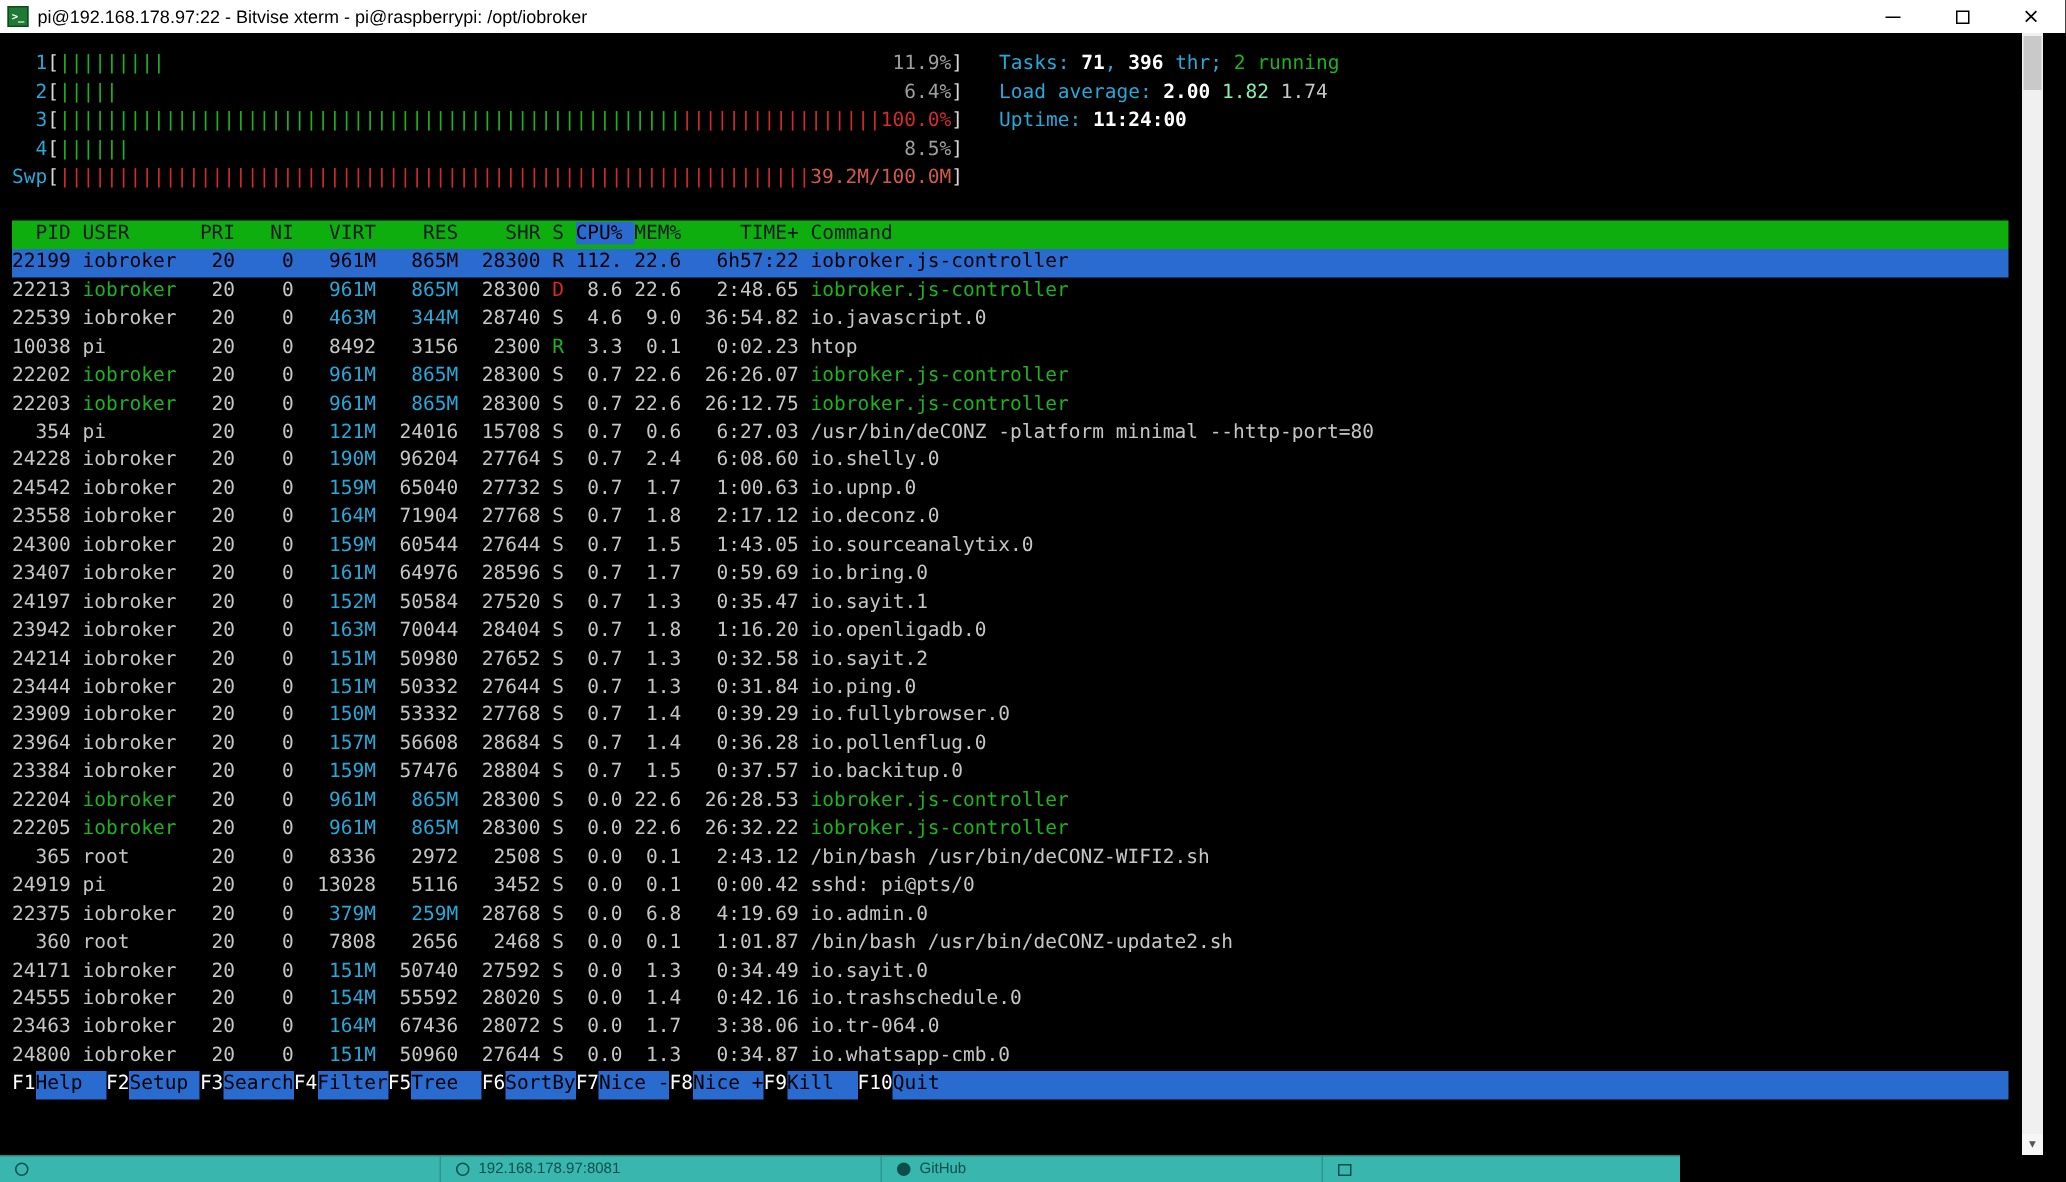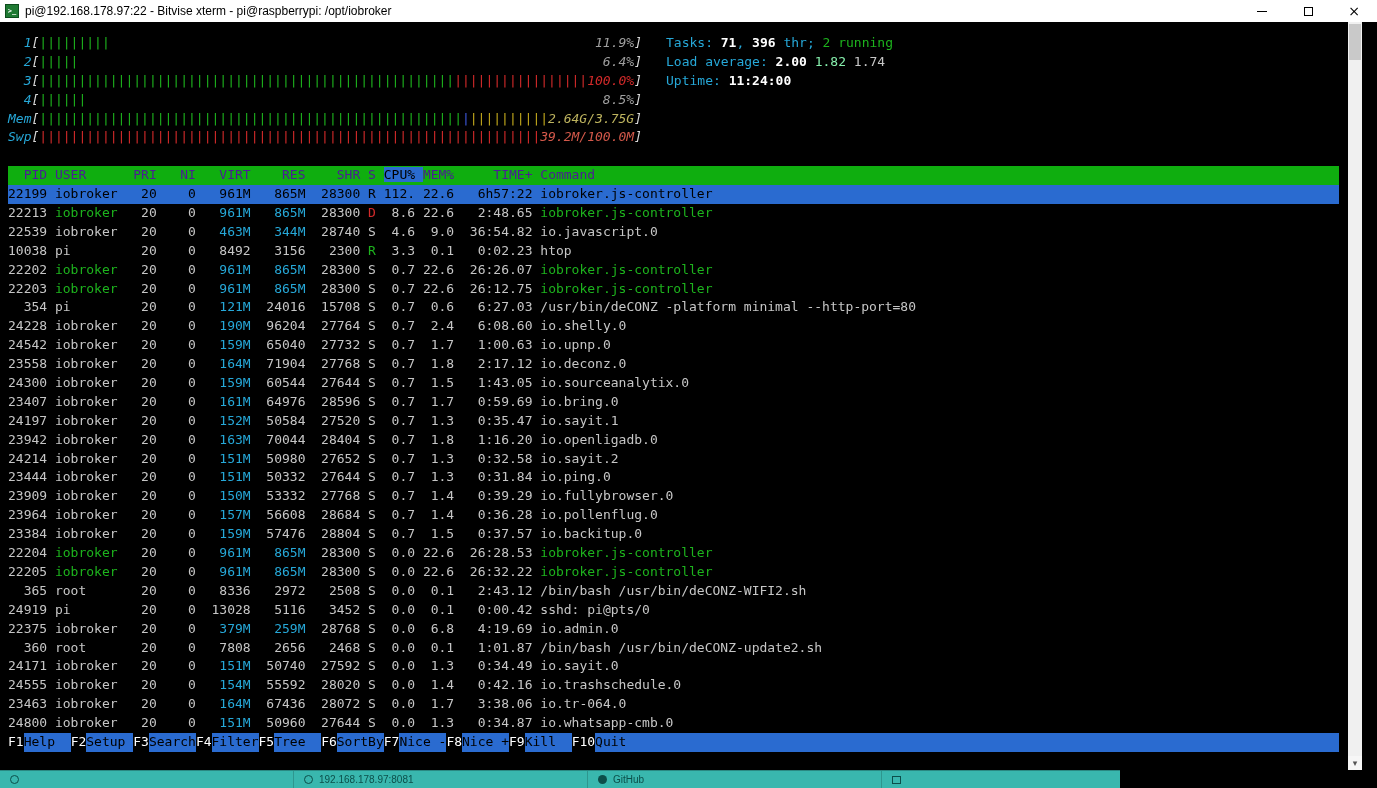--- a/index.html
+++ b/index.html
@@ -20,21 +20,21 @@
   .win-btn{width:46px;height:22px;display:flex;align-items:center;justify-content:center;cursor:default;}
   .glyph-min{width:10px;height:1px;background:#000;}
   .glyph-max{width:9px;height:9px;border:1px solid #000;}
   .glyph-close{font:14px "DejaVu Sans",sans-serif;color:#000;line-height:1;}
 
   
   .terminal{position:absolute;left:0;top:22px;width:1348px;height:748px;background:var(--bg);
     padding:12px 0 0 8px;overflow:hidden;
     font:13px/18.9px "DejaVu Sans Mono","Liberation Mono",monospace;color:var(--txt);}
   .header-area{display:flex;align-items:flex-start;}
-  .mline{white-space:pre;height:18.9px;font-style:italic;}
+  .mline{white-space:pre;height:18.9px;}
   .sysinfo{margin-left:24px;}
   .sline{white-space:pre;height:18.9px;}
   .blank-line{height:18.9px;}
 
   .c-txt{color:var(--txt);}
   .c-green{color:var(--green);}
   .c-red{color:var(--red);}
   .c-cyan{color:var(--cyan);}
   .c-blue{color:var(--bar-blue);}
   .c-yellow{color:var(--yellow);}
@@ -42,21 +42,21 @@
   .c-yellowish{color:#bdb35e;}
   .c-redish{color:#d3584a;}
   .c-brk{color:#d8d8d8;}
   .c-white{color:#86efac;}
   .c-whiteb{color:#ffffff;font-weight:bold;}
   .c-sel{color:#000;}
 
   
   .prow{white-space:pre;height:18.9px;width:1331px;}
   .phead{background:var(--hdr-green);}
-  .phead .hcell{color:#4c1d95;}
+  .phead .hcell{color:#0f172a;}
   .phead .sortcol{background:var(--sel);color:#000;}
   .selected{background:var(--sel);}
 
   
   .fnbar{display:flex;white-space:pre;width:1331px;height:18.9px;}
   .fitem{display:flex;}
   .fkey{color:#ffffff;}
   .flabel{background:var(--sel);color:#000;}
   .ffill{flex:1;background:var(--sel);}
 
@@ -101,21 +101,20 @@
     </div>
   </div>
 
   <div class="terminal">
     <div class="header-area">
       <div class="meters" id="meters">
           <div class="mline"><span class="c-cyan">  1</span><span class="c-brk">[</span><span class="c-green">|||||||||</span><span>                                                              </span><span class="c-shadow">11.9%</span><span class="c-brk">]</span></div>
           <div class="mline"><span class="c-cyan">  2</span><span class="c-brk">[</span><span class="c-green">|||||</span><span>                                                                   </span><span class="c-shadow">6.4%</span><span class="c-brk">]</span></div>
           <div class="mline"><span class="c-cyan">  3</span><span class="c-brk">[</span><span class="c-green">|||||||||||||||||||||||||||||||||||||||||||||||||||||</span><span class="c-red">|||||||||||||||||</span><span class="c-red">100.0%</span><span class="c-brk">]</span></div>
           <div class="mline"><span class="c-cyan">  4</span><span class="c-brk">[</span><span class="c-green">||||||</span><span>                                                                  </span><span class="c-shadow">8.5%</span><span class="c-brk">]</span></div>
-          <div class="mline"><span class="c-cyan">Mem</span><span class="c-brk">[</span><span class="c-green">||||||||||||||||||||||||||||||||||||||||||||||||||||||</span><span class="c-blue">|</span><span class="c-yellow">||||||||||</span><span class="c-yellowish">2.64G/3.75G</span><span class="c-brk">]</span></div>
           <div class="mline"><span class="c-cyan">Swp</span><span class="c-brk">[</span><span class="c-red">||||||||||||||||||||||||||||||||||||||||||||||||||||||||||||||||</span><span class="c-redish">39.2M/100.0M</span><span class="c-brk">]</span></div>
         </div>
       <div class="sysinfo">
         <div class="sline"><span class="c-cyan">Tasks: </span><span class="c-whiteb">71</span><span class="c-cyan">, </span><span class="c-whiteb">396</span><span class="c-cyan"> thr; </span><span class="c-green">2 running</span></div>
         <div class="sline"><span class="c-cyan">Load average: </span><span class="c-whiteb">2.00</span><span> </span><span class="c-white">1.82</span><span> </span><span class="c-txt">1.74</span></div>
         <div class="sline"><span class="c-cyan">Uptime: </span><span class="c-whiteb">11:24:00</span></div>
       </div>
     </div>
     <div class="blank-line"></div>
     <div class="ptable" id="ptable">

